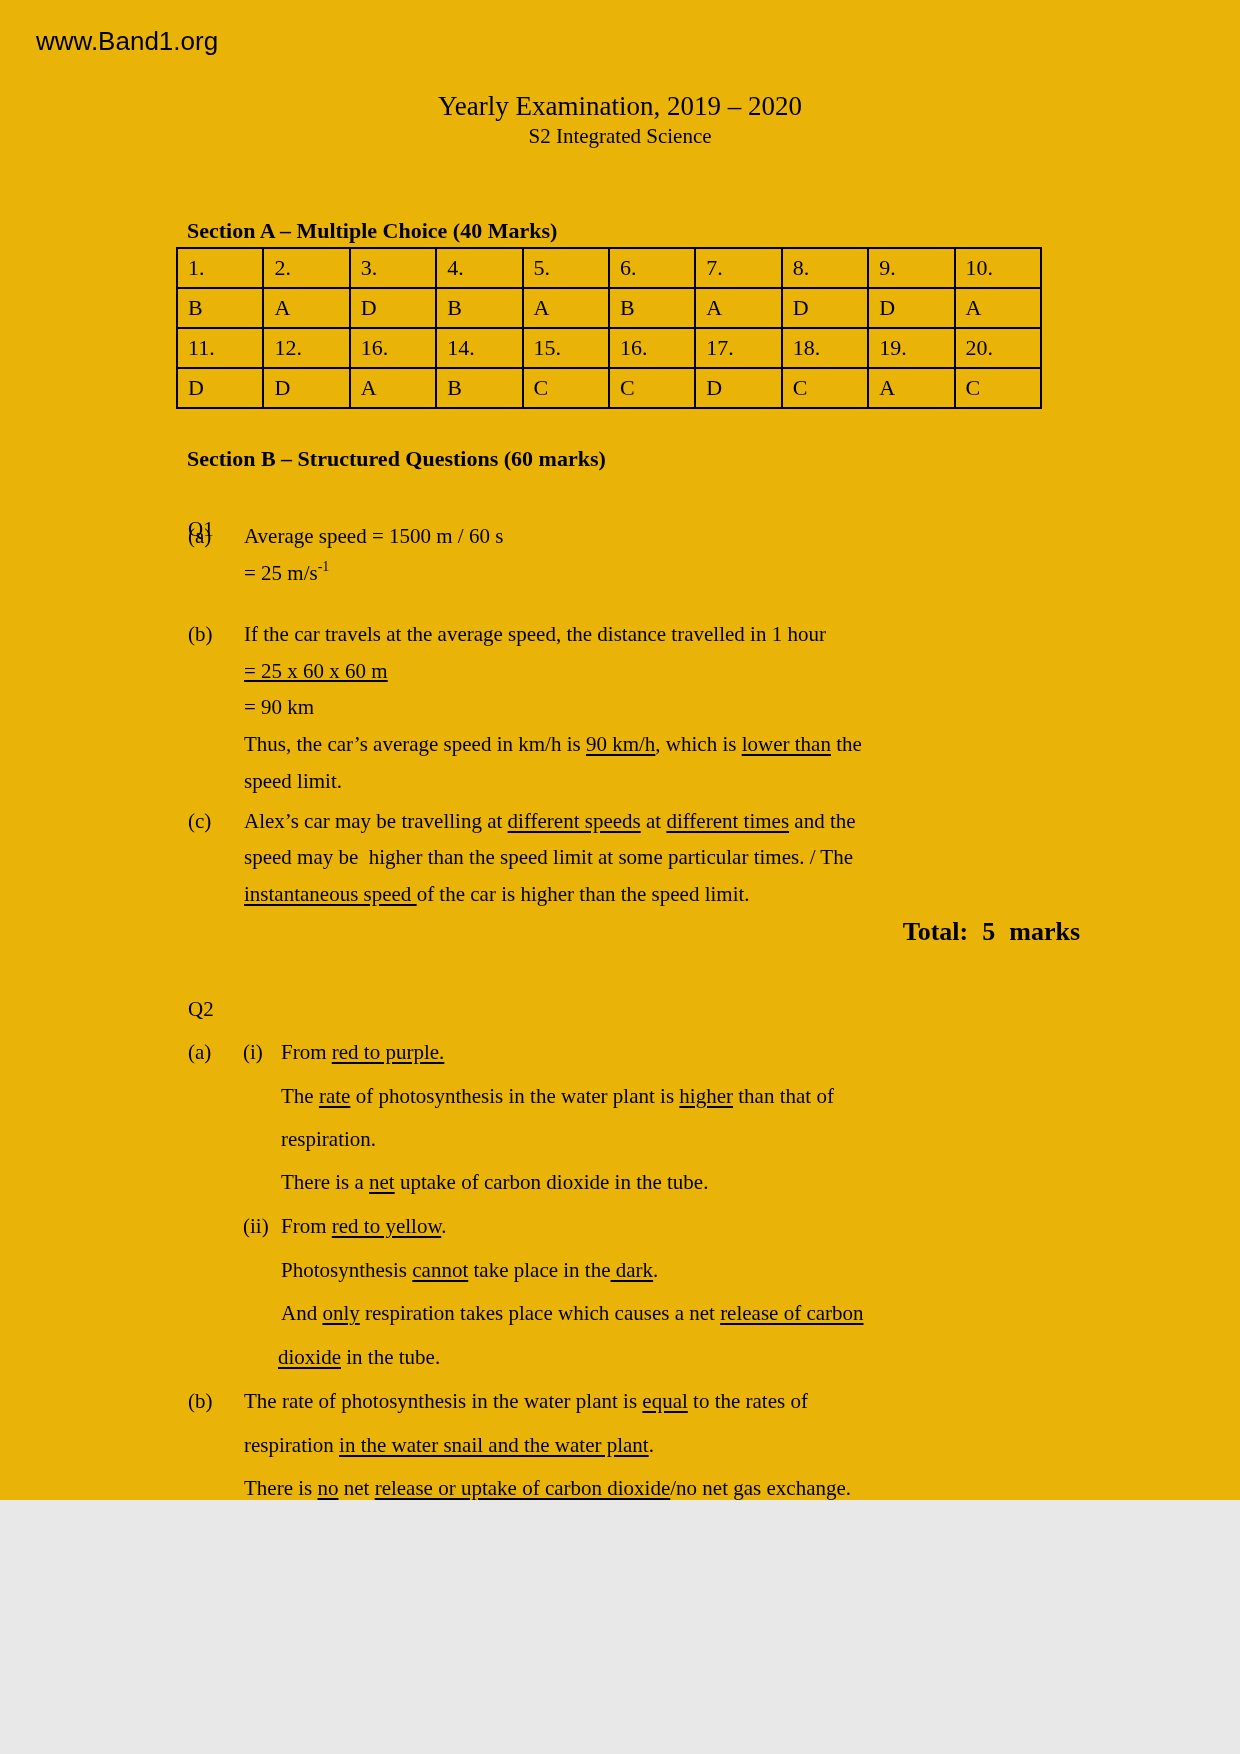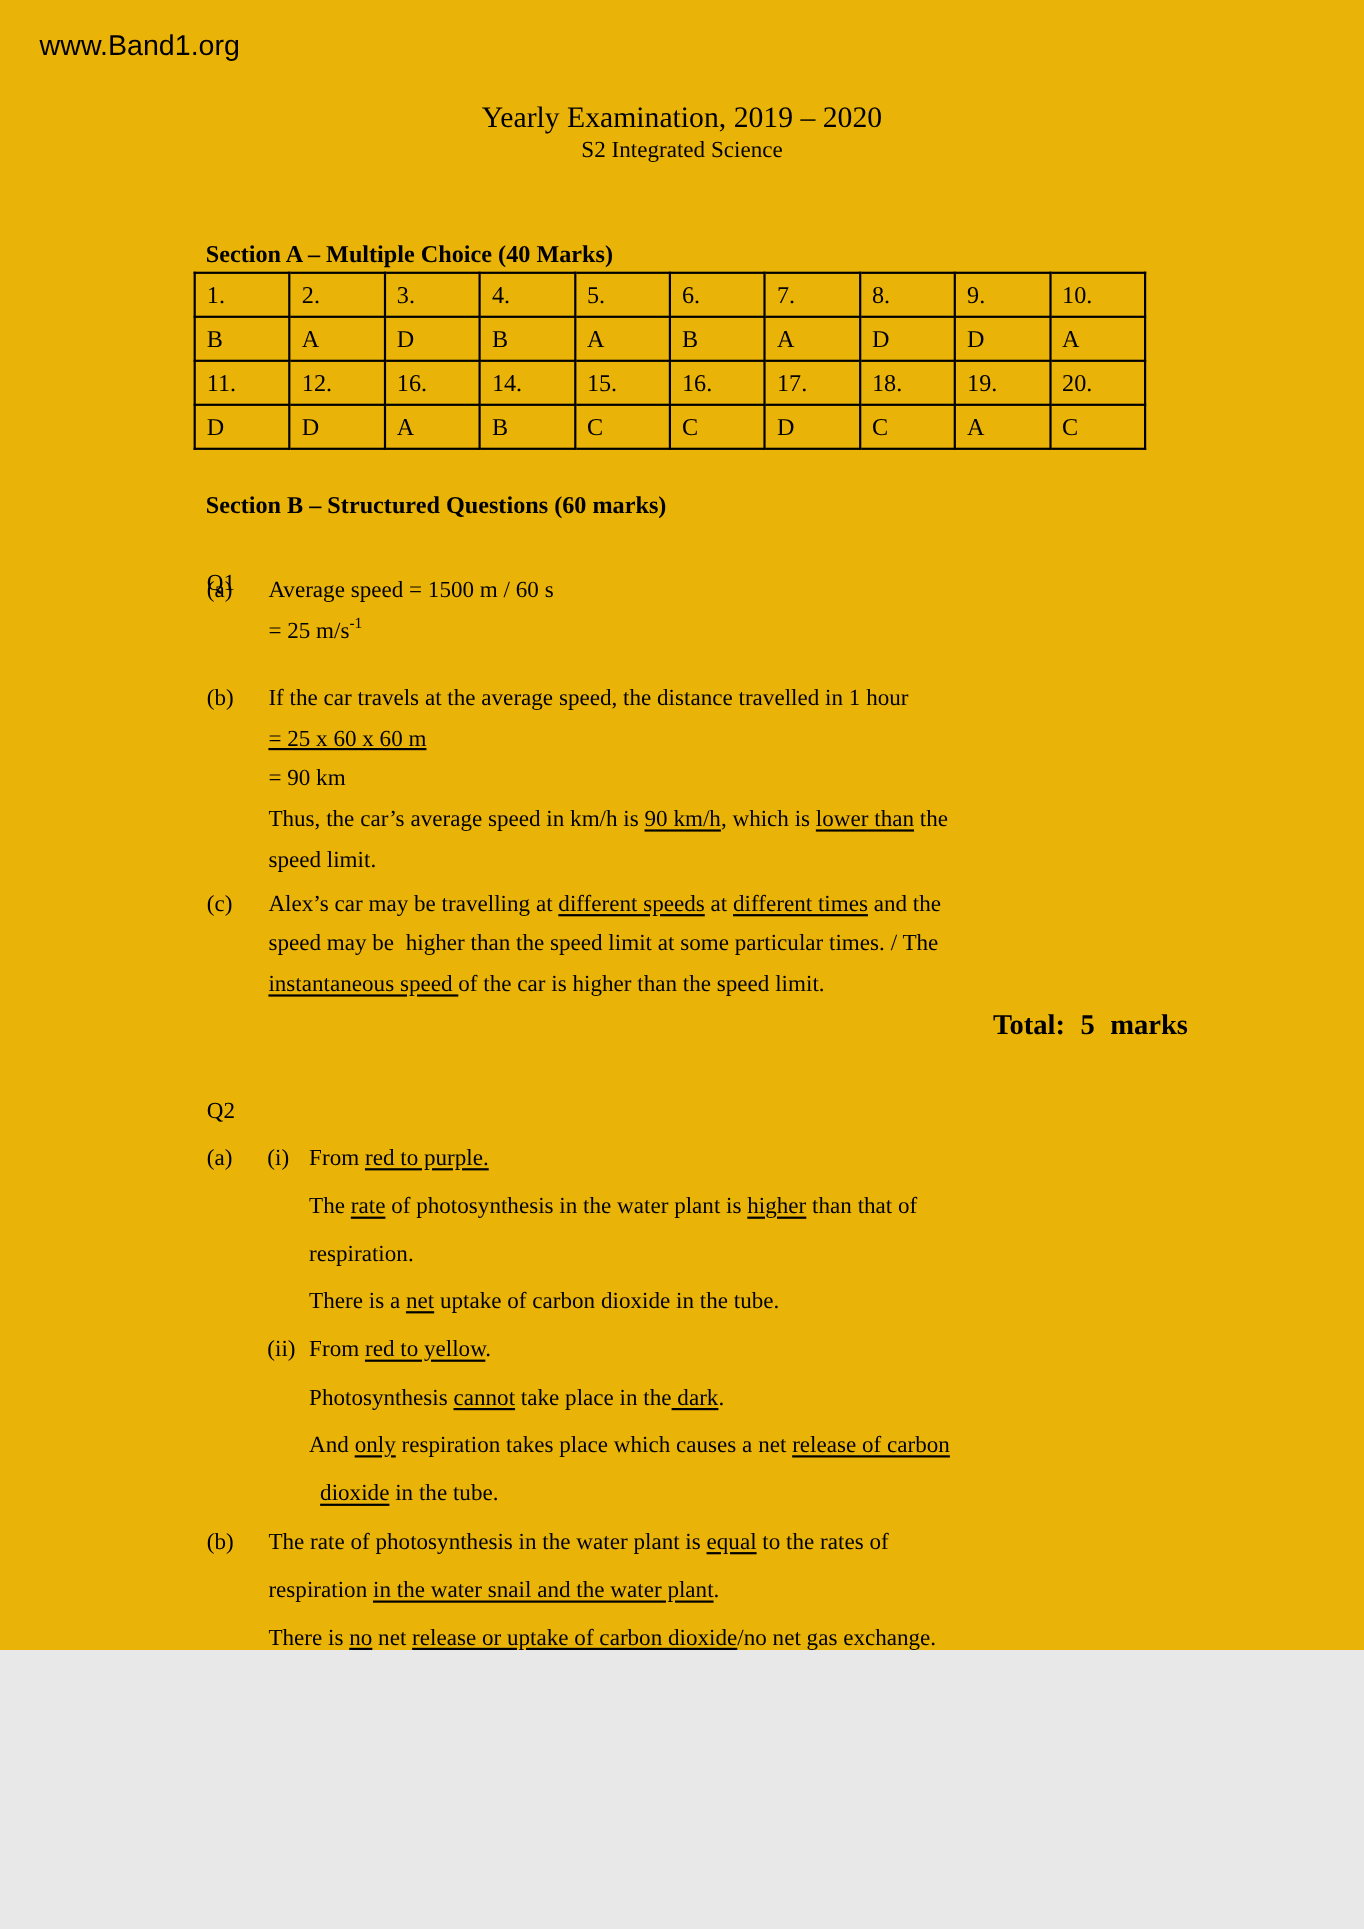--- a/index.html
+++ b/index.html
@@ -127,21 +127,21 @@
   <div class="ln" style="left:243px; top:1038px;">(i)</div>
   <div class="ln" style="left:281px; top:1038px;"><span>From </span><span class="u">red to purple.</span></div>
   <div class="ln" style="left:281px; top:1082px;"><span>The </span><span class="u">rate</span><span> of photosynthesis in the water plant is </span><span class="u">higher</span><span> than that of</span></div>
   <div class="ln" style="left:281px; top:1125px;">respiration.</div>
   <div class="ln" style="left:281px; top:1168px;"><span>There is a </span><span class="u">net</span><span> uptake of carbon dioxide in the tube.</span></div>
 
   <div class="ln" style="left:243px; top:1212px;">(ii)</div>
   <div class="ln" style="left:281px; top:1212px;"><span>From </span><span class="u">red to yellow</span><span>.</span></div>
   <div class="ln" style="left:281px; top:1256px;"><span>Photosynthesis </span><span class="u">cannot</span><span> take place in the</span><span class="u"> dark</span><span>.</span></div>
   <div class="ln" style="left:281px; top:1299px;"><span>And </span><span class="u">only</span><span> respiration takes place which causes a net </span><span class="u">release of carbon </span></div>
-  <div class="ln" style="left:291px; top:1343px;text-align:center;"><span class="u">dioxide</span><span> in the tube.</span></div>
+  <div class="ln" style="left:278px; top:1343px;text-align:center;"><span class="u">dioxide</span><span> in the tube.</span></div>
 
   <div class="ln" style="left:188px; top:1387px;">(b)</div>
   <div class="ln" style="left:244px; top:1387px;"><span>The rate of photosynthesis in the water plant is </span><span class="u">equal</span><span> to the rates of</span></div>
   <div class="ln" style="left:244px; top:1431px;"><span>respiration </span><span class="u">in the water snail and the water plant</span><span>.</span></div>
   <div class="ln" style="left:244px; top:1474px;"><span>There is </span><span class="u">no</span><span> net </span><span class="u">release or uptake of carbon dioxide</span><span>/no net gas exchange.</span></div>
 
   <div class="total" style="top:1518px;"><span>Total:</span><span class="gap">8</span><span class="gap">marks</span></div>
 
 </div>
 

